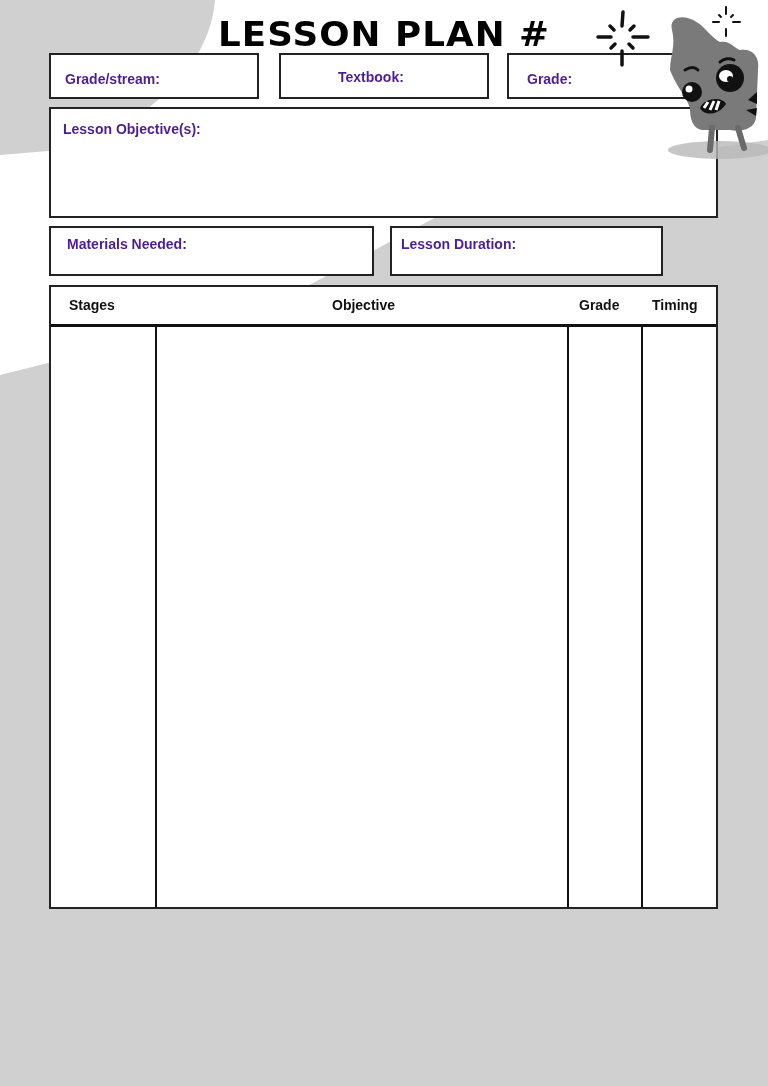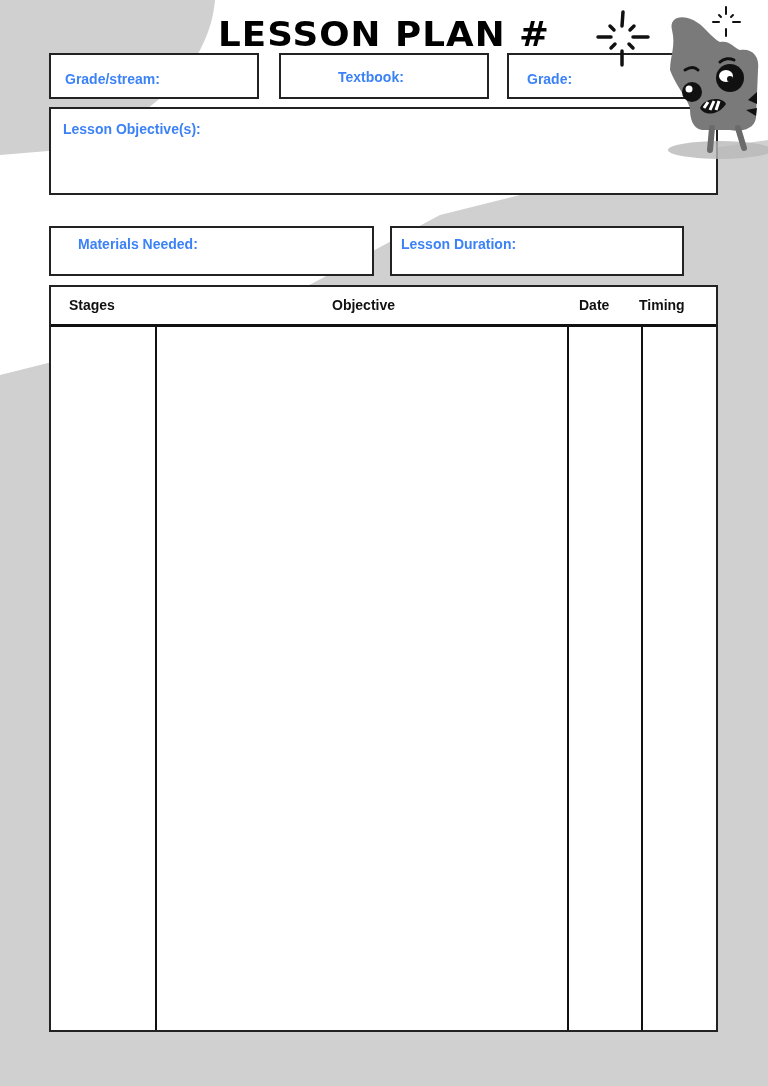--- a/index.html
+++ b/index.html
@@ -1,21 +1,21 @@
 <!DOCTYPE html>
 <html><head>
 <meta charset="utf-8">
 <style>
   html, body { margin:0; padding:0; }
   body { width:768px; height:1086px; position:relative; overflow:hidden; background:#ffffff; font-family:"Liberation Sans", sans-serif; }
   .bg { position:absolute; left:0; top:0; width:768px; height:1086px; }
   .title { position:absolute; left:0; width:768px; top:14px; text-align:center; font-family:"DejaVu Sans", sans-serif; font-weight:bold; font-size:34px; letter-spacing:1px; color:#000; transform:scaleX(1.05); }
   .box { position:absolute; background:#fff; border:2px solid #222; box-sizing:border-box; }
-  .lbl { position:absolute; font-size:14px; font-weight:bold; color:#3b82f6; }
-  .table { position:absolute; left:49px; top:285px; width:669px; height:747px; border:2px solid #222; box-sizing:border-box; background:#fff; }
+  .lbl { position:absolute; font-size:14px; font-weight:bold; color:#4c1d95; }
+  .table { position:absolute; left:49px; top:285px; width:669px; height:624px; border:2px solid #222; box-sizing:border-box; background:#fff; }
   .thead { position:absolute; left:0; top:0; width:100%; height:37px; border-bottom:3px solid #111; }
   .th { position:absolute; top:10px; font-size:14px; font-weight:bold; color:#111; }
   .vline { position:absolute; top:37px; bottom:0; width:2px; background:#111; }
   .mascot { position:absolute; left:0; top:0; }
 </style>
 </head>
 <body>
 
 <svg class="bg" viewBox="0 0 768 1086">
   <path d="M0 0 L215 0 C210 60 160 120 60 150 L0 155 Z" fill="#d0d0d0"></path>
@@ -27,37 +27,37 @@
 <div class="box" style="left:49px;top:53px;width:210px;height:46px;">
   <span class="lbl" style="left:14px;top:16px;">Grade/stream:</span>
 </div>
 <div class="box" style="left:279px;top:53px;width:210px;height:46px;">
   <span class="lbl" style="left:18px;top:14px;margin-left:39px;">Textbook:</span>
 </div>
 <div class="box" style="left:507px;top:53px;width:190px;height:46px;">
   <span class="lbl" style="left:18px;top:16px;">Grade:</span>
 </div>
 
-<div class="box" style="left:49px;top:107px;width:669px;height:88px;">
+<div class="box" style="left:49px;top:107px;width:669px;height:111px;">
   <span class="lbl" style="left:12px;top:12px;">Lesson Objective(s):</span>
 </div>
 
 <div class="box" style="left:49px;top:226px;width:325px;height:50px;">
-  <span class="lbl" style="left:27px;top:8px;">Materials Needed:</span>
+  <span class="lbl" style="left:16px;top:8px;">Materials Needed:</span>
 </div>
-<div class="box" style="left:390px;top:226px;width:294px;height:50px;">
+<div class="box" style="left:390px;top:226px;width:273px;height:50px;">
   <span class="lbl" style="left:9px;top:8px;">Lesson Duration:</span>
 </div>
 
 <div class="table">
   <div class="thead">
     <span class="th" style="left:18px;">Stages</span>
     <span class="th" style="left:281px;">Objective</span>
-    <span class="th" style="left:528px;">Date</span>
-    <span class="th" style="left:588px;">Timing</span>
+    <span class="th" style="left:528px;">Grade</span>
+    <span class="th" style="left:601px;">Timing</span>
   </div>
   <div class="vline" style="left:104px;"></div>
   <div class="vline" style="left:516px;"></div>
   <div class="vline" style="left:590px;"></div>
   <div style="position:absolute;left:0;top:40px;width:104px;bottom:0;"></div>
   <div style="position:absolute;left:106px;top:40px;width:410px;bottom:0;"></div>
   <div style="position:absolute;left:518px;top:40px;width:72px;bottom:0;"></div>
   <div style="position:absolute;left:592px;top:40px;right:0;bottom:0;"></div>
 </div>
 

